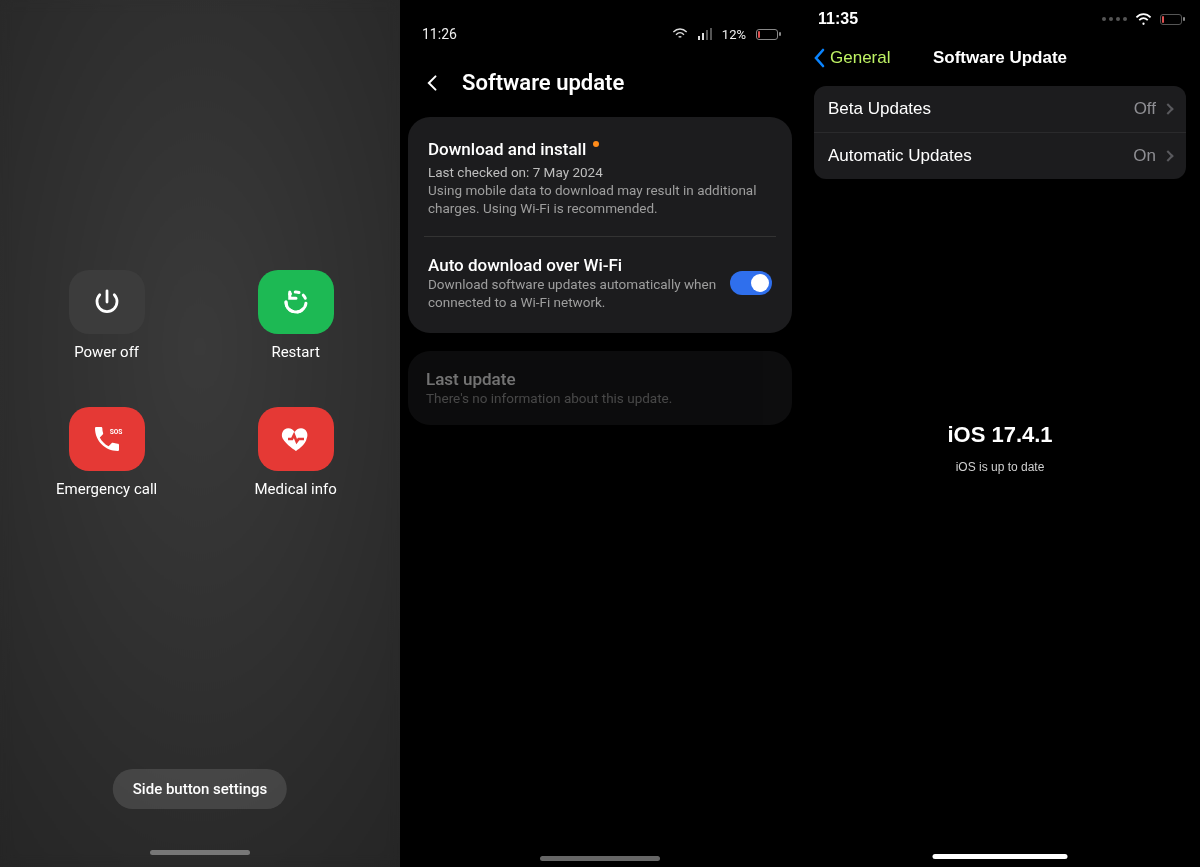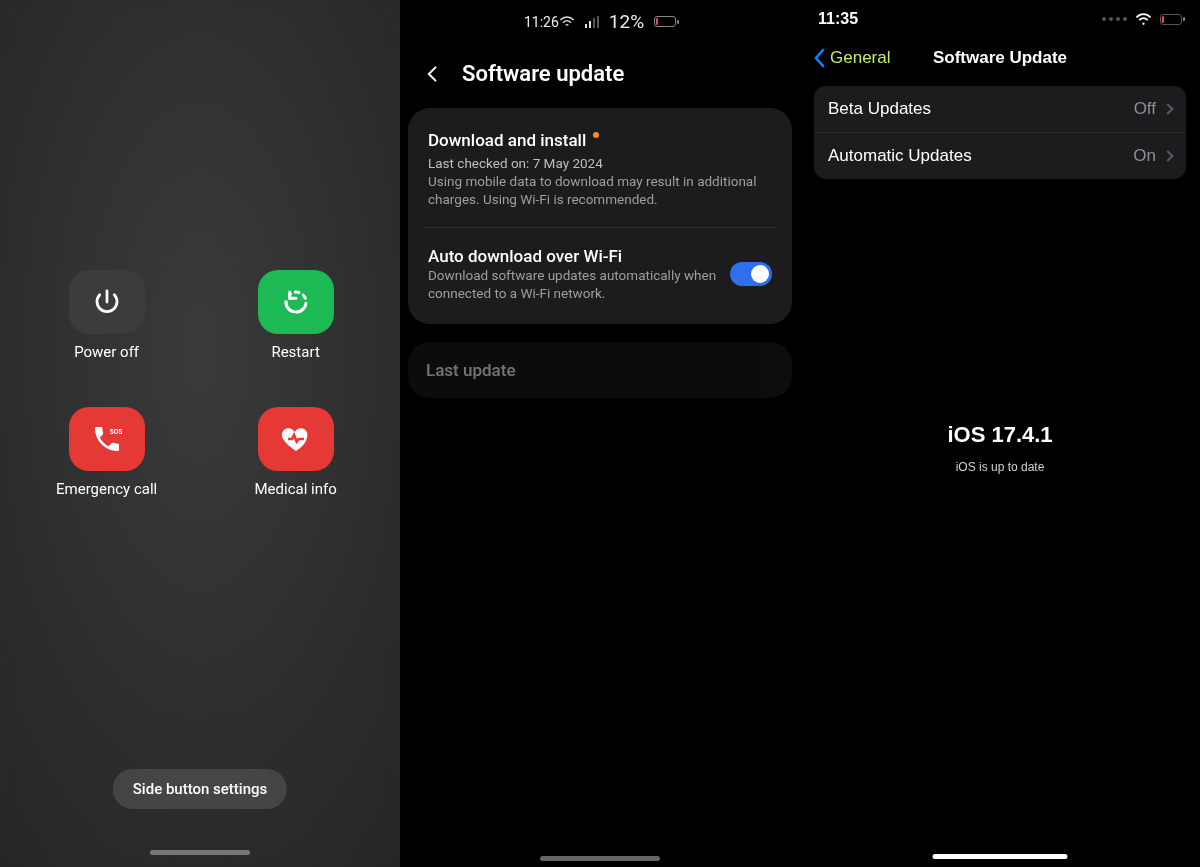--- a/index.html
+++ b/index.html
@@ -15,21 +15,21 @@
   .p1-icon { width: 76px; height: 64px; border-radius: 20px; display: flex; align-items: center; justify-content: center; }
   .p1-label { color: #fff; font-size: 15px; font-weight: 400; white-space: nowrap; }
   .p1-icon.gray { background: #3c3c3c; }
   .p1-icon.green { background: #1db954; }
   .p1-icon.red { background: #e53935; }
   .p1-sidebtn { position: absolute; bottom: 58px; left: 50%; transform: translateX(-50%); background: rgba(255,255,255,0.12); color: #fff; font-size: 15px; font-weight: 500; padding: 11px 20px; border-radius: 24px; }
   .p1-homebar { position: absolute; bottom: 0; left: 50%; transform: translateX(-50%); width: 130px; height: 30px; display:flex; align-items:center; justify-content:center; }
   .homebar { width: 120px; height: 5px; border-radius: 3px; background: #888; }
   
   .p2 { background: #000; color: #e6e6e6; }
-  .statusbar { display: flex; align-items: center; justify-content: center; padding: 10px 22px 0; font-size: 14px; color:#eee; }
+  .statusbar { display: flex; align-items: center; justify-content: space-between; padding: 26px 22px 0; font-size: 14px; color:#eee; }
   .sb-right { display: flex; align-items: center; gap: 10px; }
   .p2-header { display: flex; align-items: center; gap: 18px; padding: 28px 22px 18px; }
   .back-arrow { width: 22px; height: 22px; display:flex; align-items:center; justify-content:center; }
   .p2-title { font-size: 22px; font-weight: 600; color: #fff; }
   .card { background: #1c1c1e; border-radius: 22px; margin: 4px 8px 18px; padding: 18px 18px; }
   .card.dim { opacity: .45; }
   .card-row { padding: 4px 2px; }
   .card-div { border-top: 1px solid #333; margin: 14px -2px; }
   .card-title { font-size: 17px; color: #fff; font-weight: 500; display:flex; align-items:flex-start; gap:7px;}
   .dot { width:6px; height:6px; border-radius:50%; background:#ff8c1a; display:inline-block; margin-top:2px;}
@@ -140,21 +140,21 @@
             </svg>
         </span>
         <span>
           <svg width="14" height="12" viewBox="0 0 14 12">
               <rect x="0" y="8" width="2" height="4" fill="#ddd"></rect>
               <rect x="4" y="5" width="2" height="7" fill="#ddd"></rect>
               <rect x="8" y="2" width="2" height="10" fill="#555"></rect>
               <rect x="12" y="0" width="2" height="12" fill="#555"></rect>
             </svg>
         </span>
-        <span style="font-size:19px;">12%</span>
+        <span style="font-size:13px;">12%</span>
         <span class="batt">
             <span class="fill"></span>
           </span>
       </div>
     </div>
 
     <div class="p2-header">
       <div class="back-arrow">
         <svg width="20" height="20" viewBox="0 0 24 24" fill="none" stroke="#fff" stroke-width="2.4" stroke-linecap="round">
             <path d="M15 4l-8 8 8 8"></path>
@@ -183,20 +183,21 @@
         <div class="toggle">
             <div class="knob"></div>
           </div>
       </div>
     </div>
 
     <div class="card dim">
       <div class="card-title">
           <span>Last update</span>
         </div>
+      <div class="card-sub2">There's no information about this update.</div>
     </div>
 
     <div class="p2-home">
         <div class="homebar"></div>
       </div>
   </div>
 
   <div class="panel p3">
     <div class="p3-status">
       <span>11:35</span>

